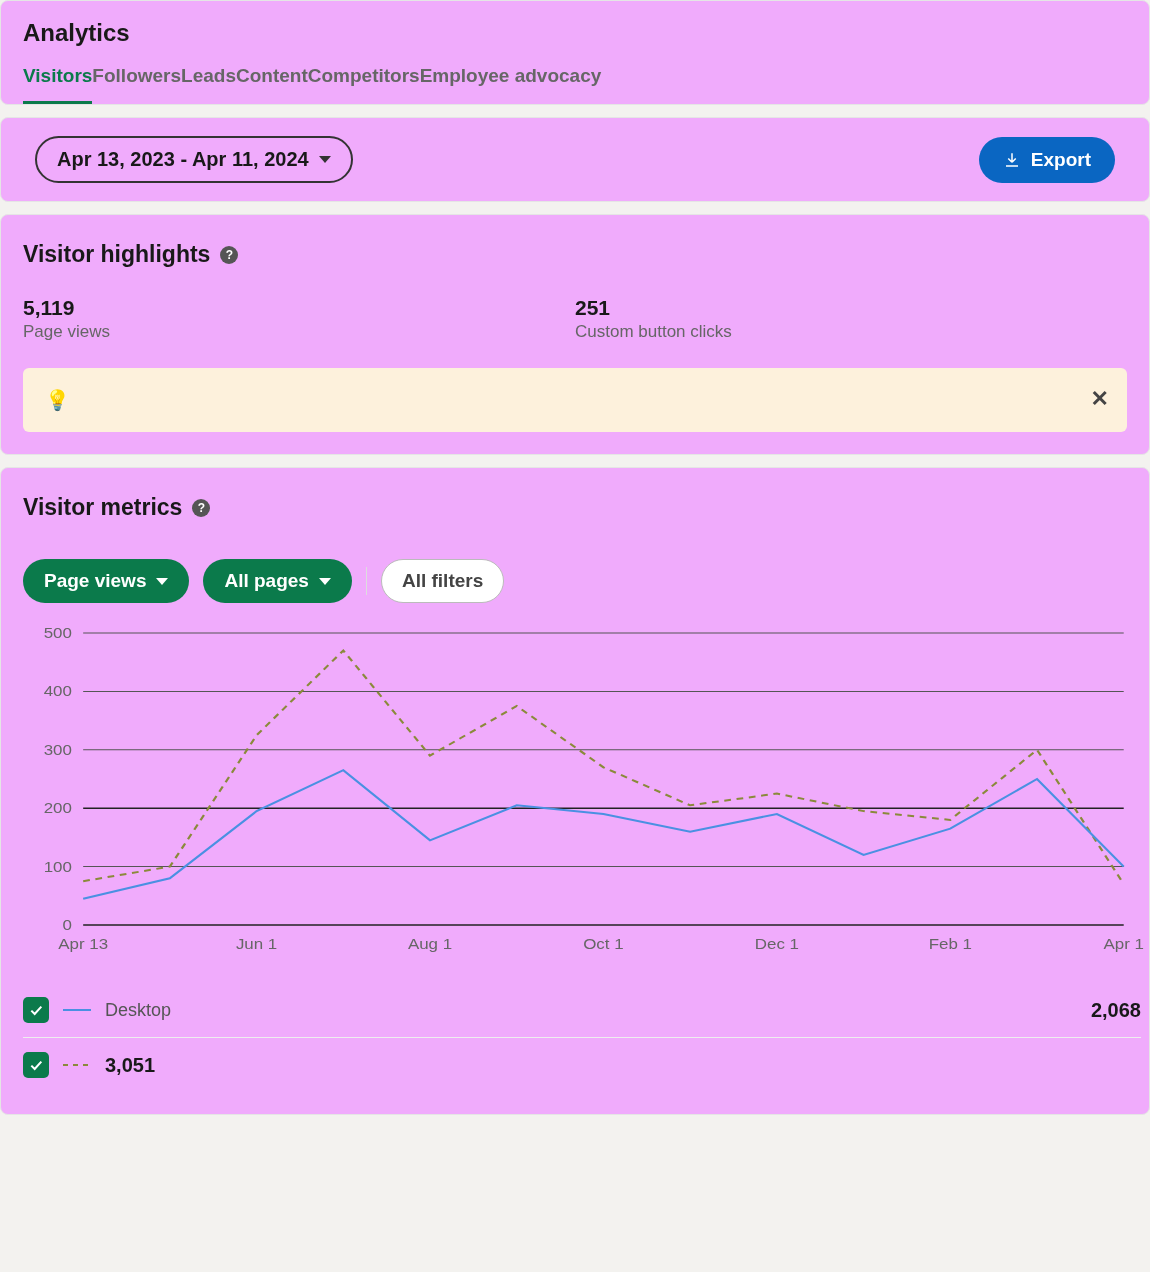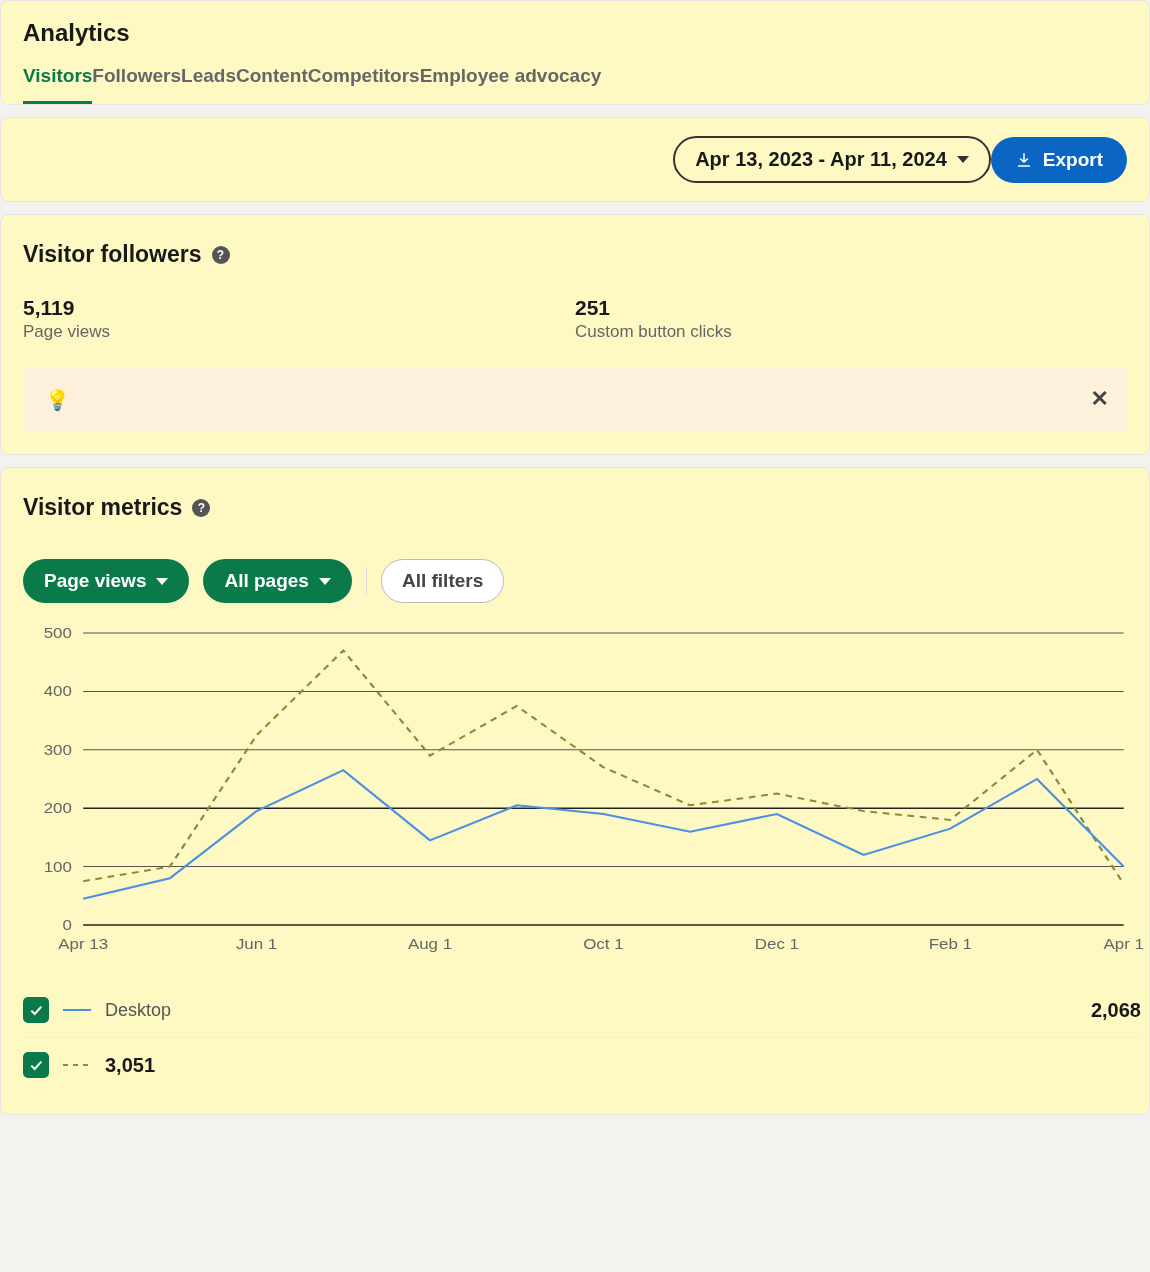--- a/index.html
+++ b/index.html
@@ -3,41 +3,41 @@
 <meta charset="utf-8">
 <style>
   * { box-sizing: border-box; margin: 0; padding: 0; }
   body {
     font-family: -apple-system, BlinkMacSystemFont, "Segoe UI", Arial, sans-serif;
     background: #f3f2ef;
     width: 1150px;
     color: #191919;
   }
   .card {
-    background: #fef9c3;
+    background: #f0abfc;
     border: 1px solid #e5e5e5;
     border-radius: 8px;
     margin: 0 0 12px 0;
   }
   
   .header-card { padding: 18px 22px 0 22px; }
   .page-title { font-size: 24px; font-weight: 700; margin-bottom: 18px; }
   .tabs { display: flex; }
   .tab {
     font-size: 19px;
     font-weight: 600;
     color: #666;
     padding: 0 0 14px 0;
     cursor: pointer;
     border-bottom: 3px solid transparent;
   }
   .tab.active { color: #0b7a4b; border-bottom-color: #0b7a4b; }
 
   
-  .toolbar-card { padding: 18px 22px; display: flex; justify-content: flex-end; align-items: center; }
+  .toolbar-card { padding: 18px 34px; display: flex; justify-content: space-between; align-items: center; }
   .date-pill {
     border: 2px solid #333;
     border-radius: 999px;
     padding: 10px 20px;
     font-size: 20px;
     font-weight: 700;
     display: inline-flex;
     align-items: center;
     gap: 10px;
     cursor: pointer;
@@ -166,21 +166,21 @@
   <button class="export-btn">
     <svg class="download-icon" viewBox="0 0 24 24">
       <path d="M12 3v12m0 0l-5-5m5 5l5-5M4 20h16"></path>
     </svg>
     <span>Export</span>
   </button>
 </div>
 
 <div class="card highlights-card">
   <div class="section-title">
-    <span>Visitor followers</span>
+    <span>Visitor highlights</span>
     <span class="help-dot">?</span>
   </div>
   <div class="highlight-row">
     <div class="highlight">
       <div class="val">5,119</div>
       <div class="lbl">Page views</div>
     </div>
     <div class="highlight">
       <div class="val">251</div>
       <div class="lbl">Custom button clicks</div>

